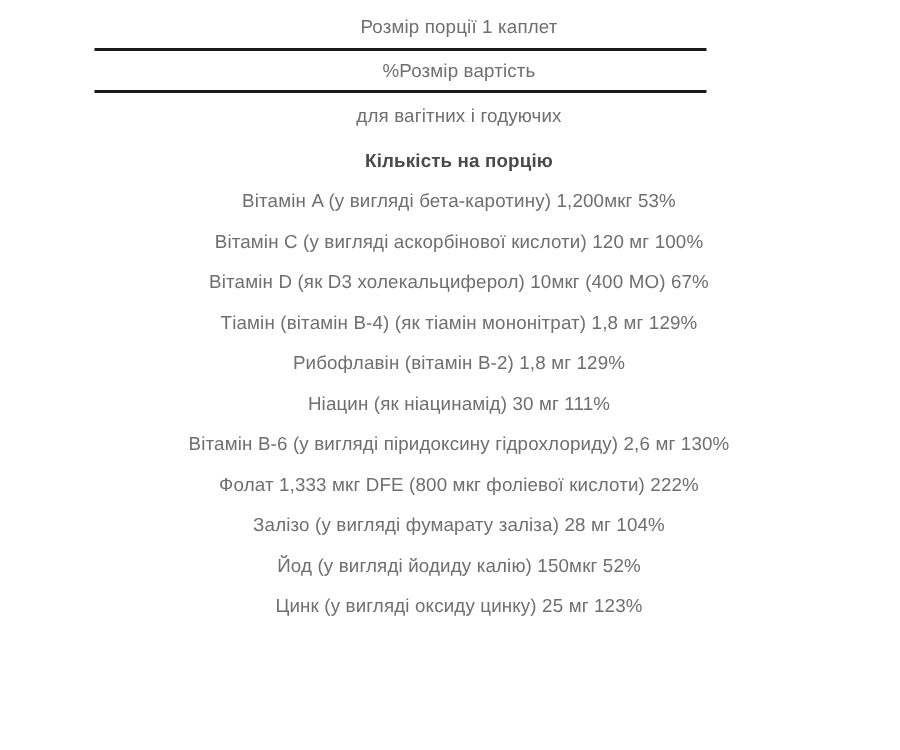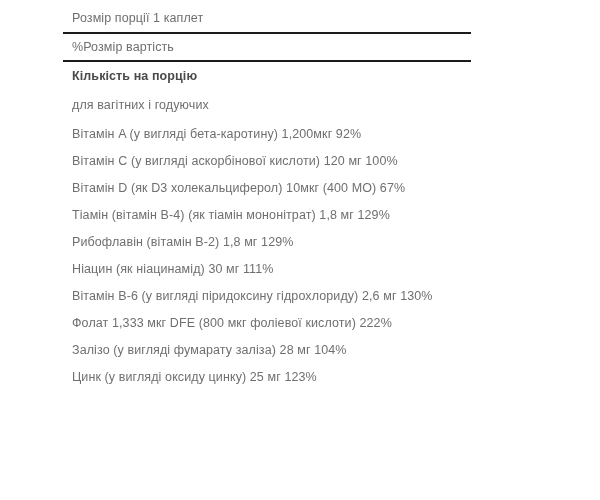--- a/index.html
+++ b/index.html
@@ -14,20 +14,21 @@
     overflow: hidden;
   }
   .facts-panel {
     position: relative;
     width: 600px;
     height: 500px;
     box-sizing: border-box;
     padding-left: 72px;
     padding-right: 60px;
     padding-top: 8px;
+    text-align: center;
   }
   .row {
     font-size: 12.5px;
     line-height: 27px;
     height: 27px;
     color: #6f6f6f;
     letter-spacing: 0.1px;
     white-space: nowrap;
   }
   .row.serving-size {
@@ -72,30 +73,31 @@
 <div class="facts-panel">
 
   <div class="row serving-size">Розмір порції 1 каплет</div>
 
   <div class="divider first"></div>
 
   <div class="row daily-value">%Розмір вартість</div>
 
   <div class="divider second"></div>
 
+  <div class="row for-whom">для вагітних і годуючих</div>
+
   <div class="row section-heading">Кількість на порцію</div>
 
-  <div class="row for-whom">для вагітних і годуючих</div>
-
   <div class="nutrient-list">
-      <div class="row">Вітамін A (у вигляді бета-каротину) 1,200мкг 92%</div>
+      <div class="row">Вітамін A (у вигляді бета-каротину) 1,200мкг 53%</div>
       <div class="row">Вітамін C (у вигляді аскорбінової кислоти) 120 мг 100%</div>
       <div class="row">Вітамін D (як D3 холекальциферол) 10мкг (400 МО) 67%</div>
       <div class="row">Тіамін (вітамін B-4) (як тіамін мононітрат) 1,8 мг 129%</div>
       <div class="row">Рибофлавін (вітамін B-2) 1,8 мг 129%</div>
       <div class="row">Ніацин (як ніацинамід) 30 мг 111%</div>
       <div class="row">Вітамін B-6 (у вигляді піридоксину гідрохлориду) 2,6 мг 130%</div>
       <div class="row">Фолат 1,333 мкг DFE (800 мкг фоліевої кислоти) 222%</div>
       <div class="row">Залізо (у вигляді фумарату заліза) 28 мг 104%</div>
+      <div class="row">Йод (у вигляді йодиду калію) 150мкг 52%</div>
       <div class="row">Цинк (у вигляді оксиду цинку) 25 мг 123%</div>
     </div>
 
 </div>
 
 </body></html>

